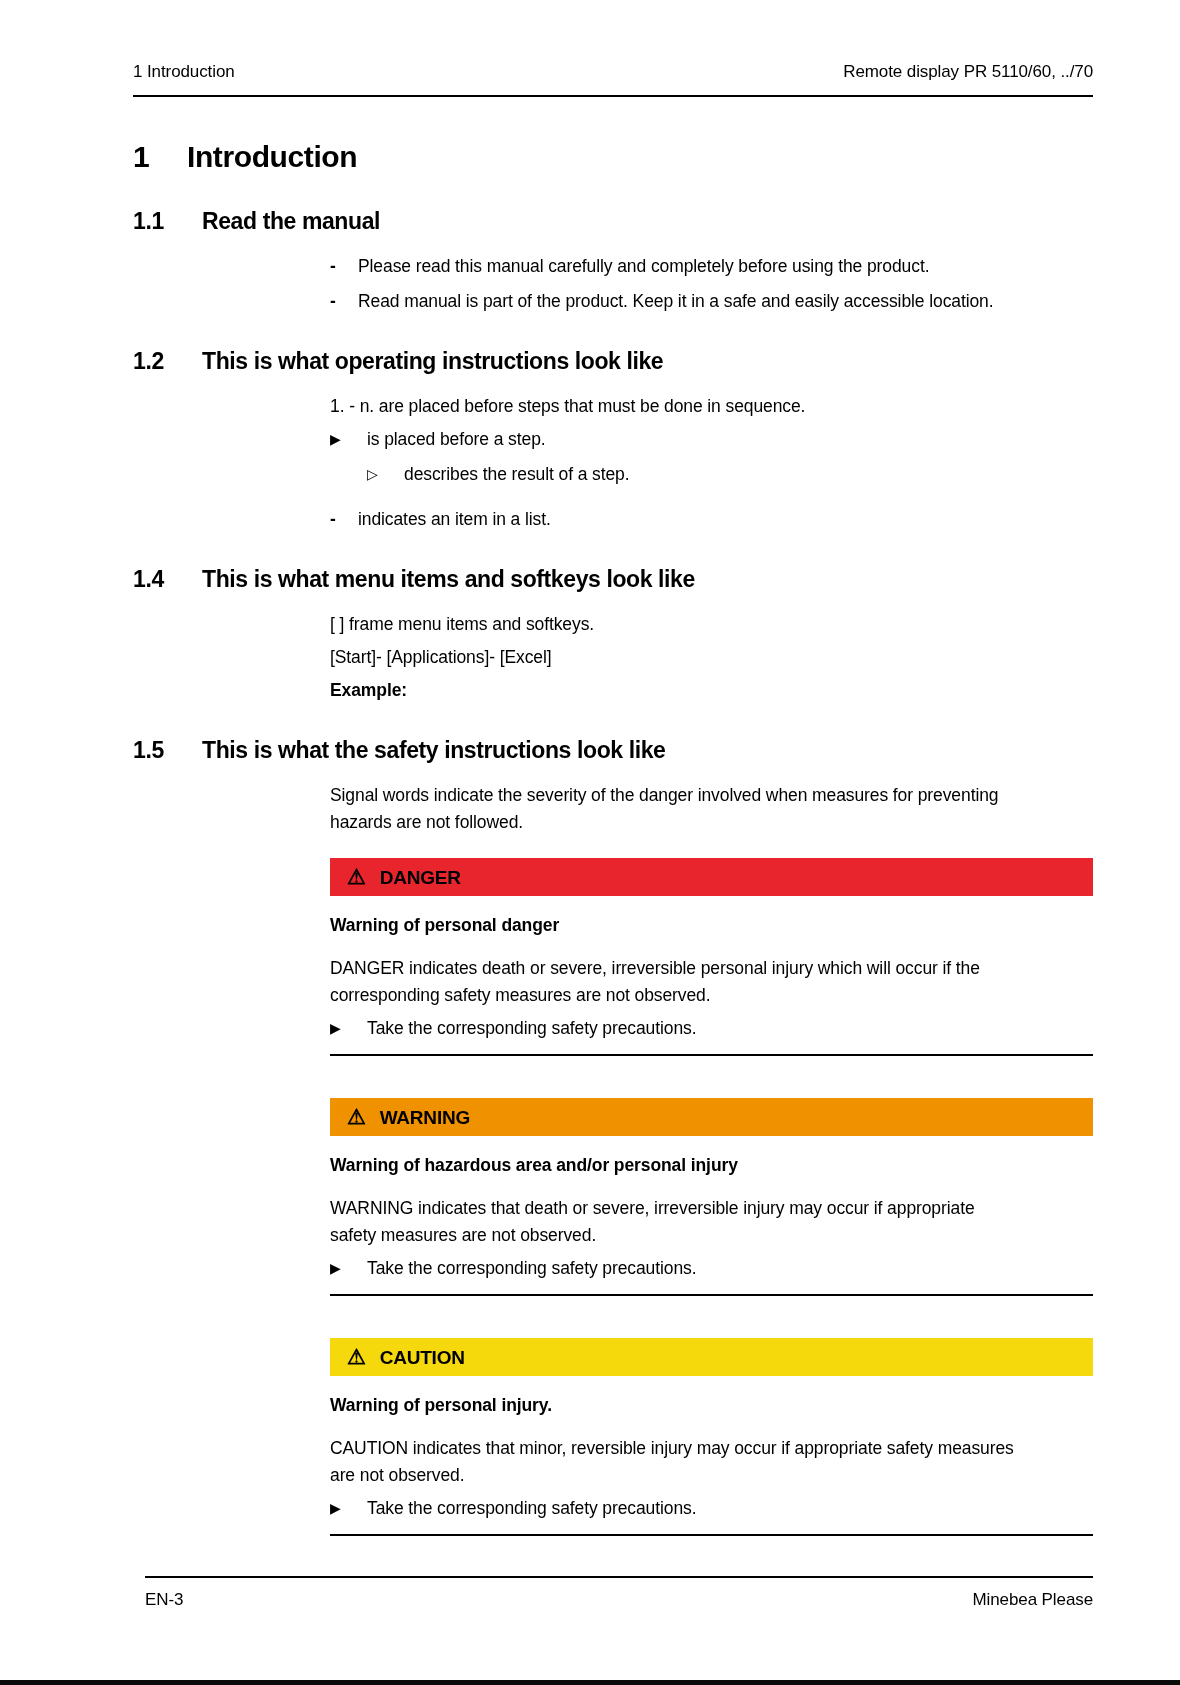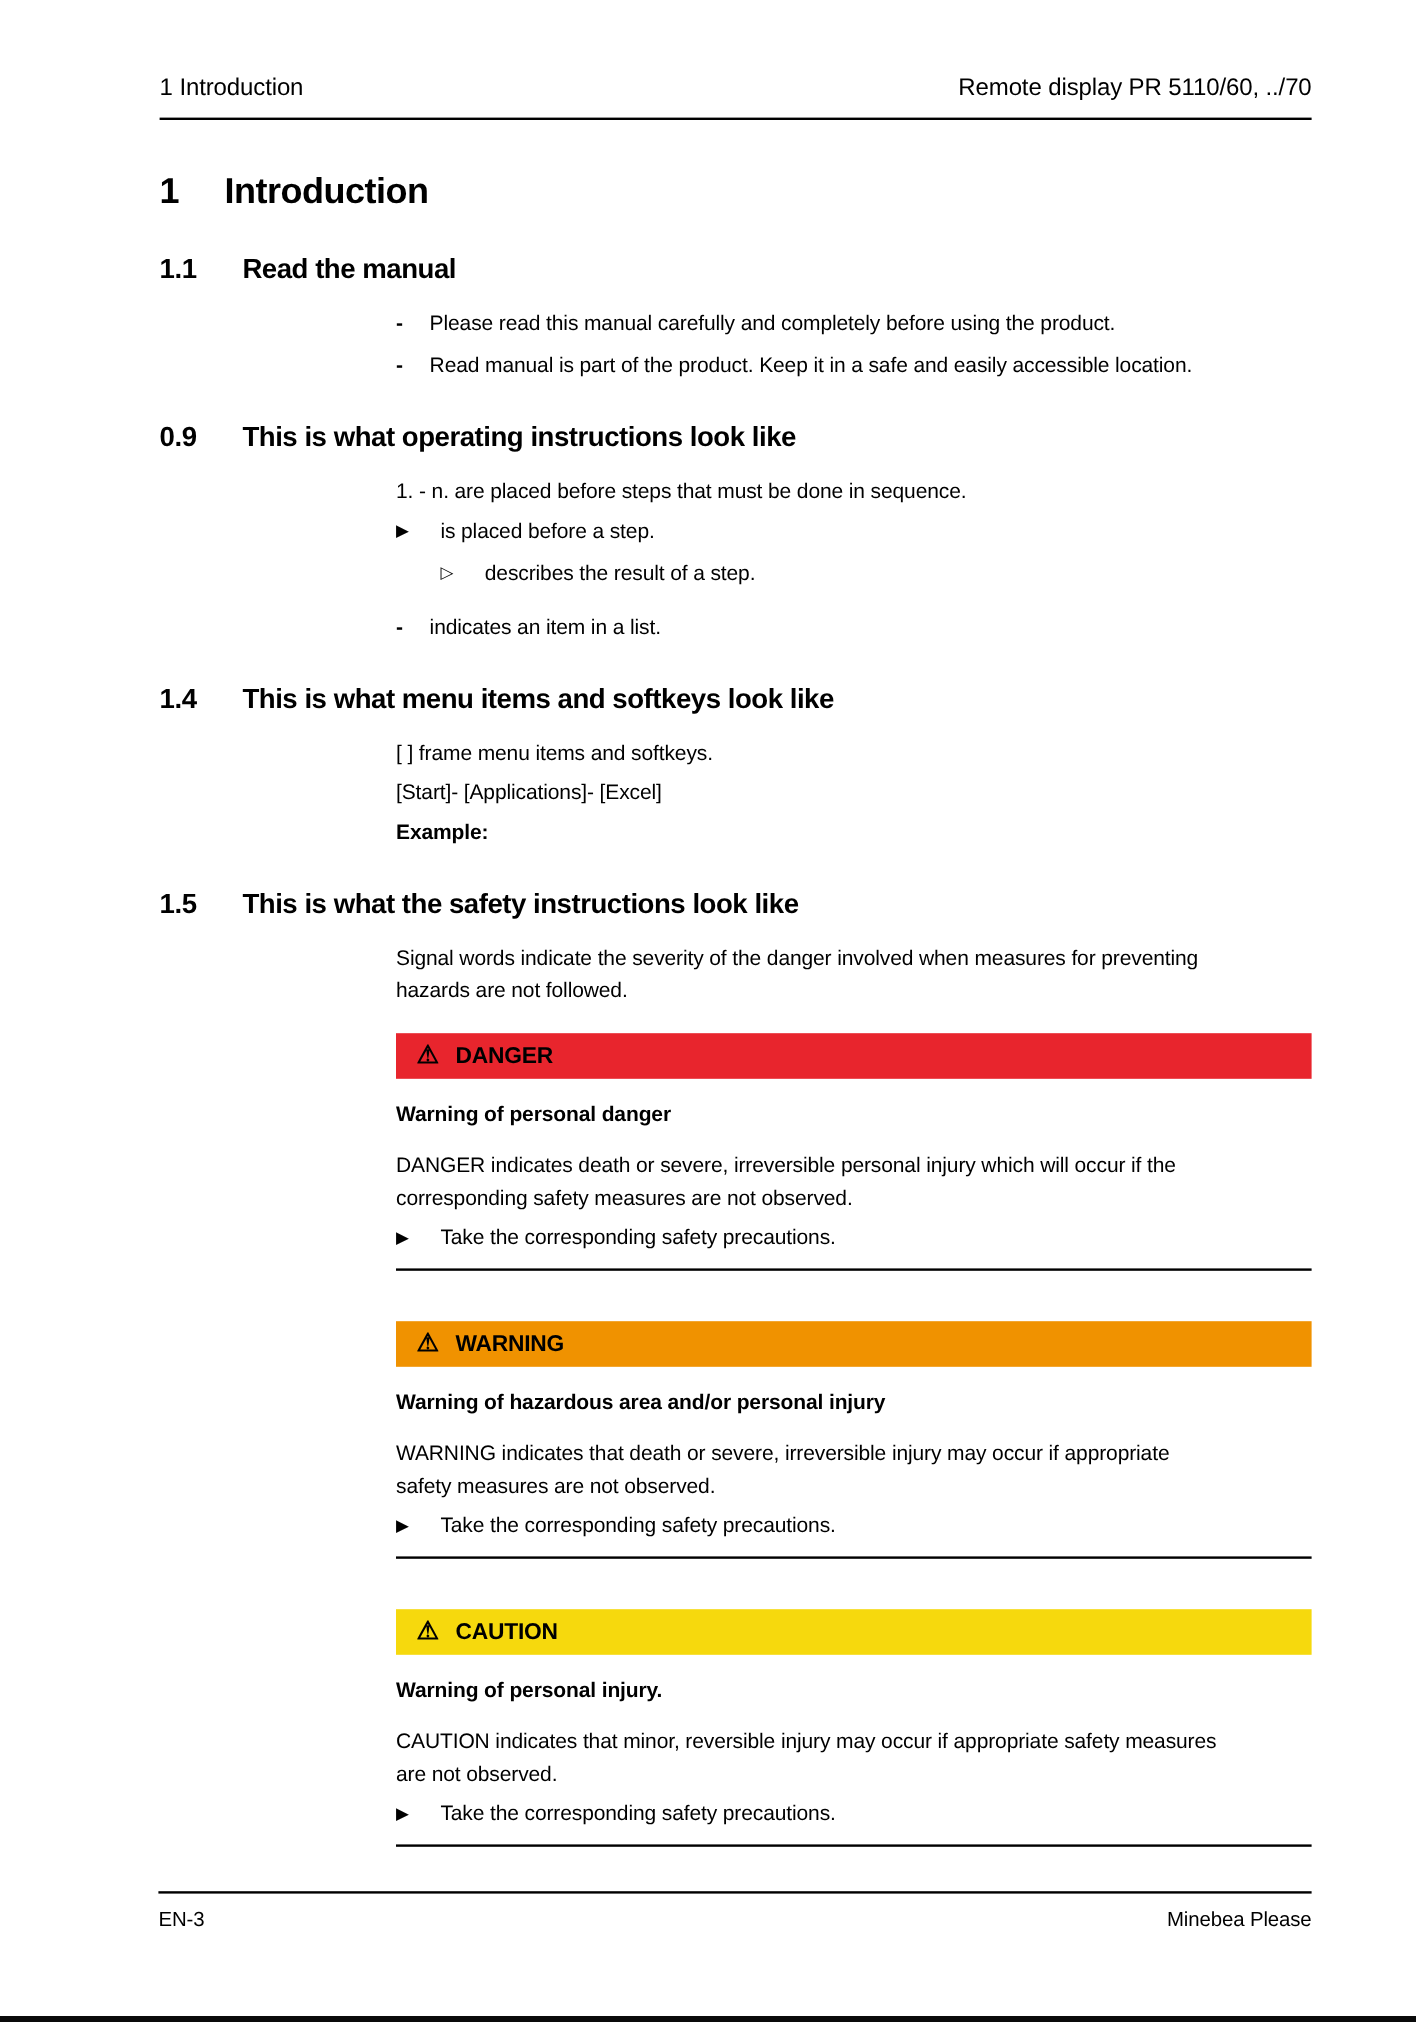--- a/index.html
+++ b/index.html
@@ -6,21 +6,21 @@
   body{
     width:1180px;height:1685px;position:relative;background:#ffffff;
     font-family:"Liberation Sans", sans-serif;color:#000;overflow:hidden;
     letter-spacing:-0.1px;
   }
   .page{padding:0 87px 0 133px;}
   
   .hdr{
     display:flex;justify-content:space-between;align-items:flex-end;
     padding-top:62px;padding-bottom:13px;border-bottom:2px solid #000;
-    font-size:20px;
+    font-size:17px;
   }
   
   .h1-row{display:flex;margin-top:42px;font-size:30px;font-weight:bold;letter-spacing:-0.4px;line-height:36px;}
   .h1-row .h-num{width:54px;flex:0 0 54px;}
   .h2-row{display:flex;margin-top:32px;font-size:23px;font-weight:bold;letter-spacing:-0.4px;line-height:28px;}
   .h2-row .h-num{width:69px;flex:0 0 69px;}
   
   .content{margin-left:197px;margin-top:18px;font-size:17.5px;line-height:27px;}
   .item{display:flex;margin-bottom:8px;}
   .item:last-child{margin-bottom:0;}
@@ -34,21 +34,21 @@
   .safety-box{margin-top:22px;padding-bottom:12px;border-bottom:2px solid #000;}
   .safety-box + .safety-box{margin-top:42px;}
   .banner{height:38px;display:flex;align-items:center;padding-left:17px;gap:14px;
           font-size:19px;font-weight:bold;letter-spacing:-0.2px;}
   .banner .w-icon{font-size:21px;line-height:1;position:relative;top:-1px;}
   .sb-title{font-weight:bold;margin-top:16px;}
   .sb-body{margin-top:16px;max-width:690px;}
   .sb-action{display:flex;margin-top:6px;}
   
   .ftr{
-    position:absolute;left:132px;right:87px;top:1576px;
+    position:absolute;left:145px;right:87px;top:1576px;
     border-top:2px solid #000;padding-top:12px;
     display:flex;justify-content:space-between;font-size:17px;
   }
   .bottom-bar{position:absolute;left:0;right:0;bottom:0;height:5px;background:#0a0a0a;}
 </style>
 </head>
 <body>
 
 <div class="page">
 
@@ -71,21 +71,21 @@
       <span class="bul">-</span>
       <span>Please read this manual carefully and completely before using the product.</span>
     </div>
     <div class="item">
       <span class="bul">-</span>
       <span>Read manual is part of the product. Keep it in a safe and easily accessible location.</span>
     </div>
   </div>
 
   <div class="h2-row">
-    <span class="h-num">0.9</span>
+    <span class="h-num">1.2</span>
     <span>This is what operating instructions look like</span>
   </div>
   <div class="content">
     <p class="para">1. - n. are placed before steps that must be done in sequence.</p>
     <div class="item">
       <span class="tri-b">▶</span>
       <span>is placed before a step.</span>
     </div>
     <div class="item indent">
       <span class="tri-b">▷</span>

